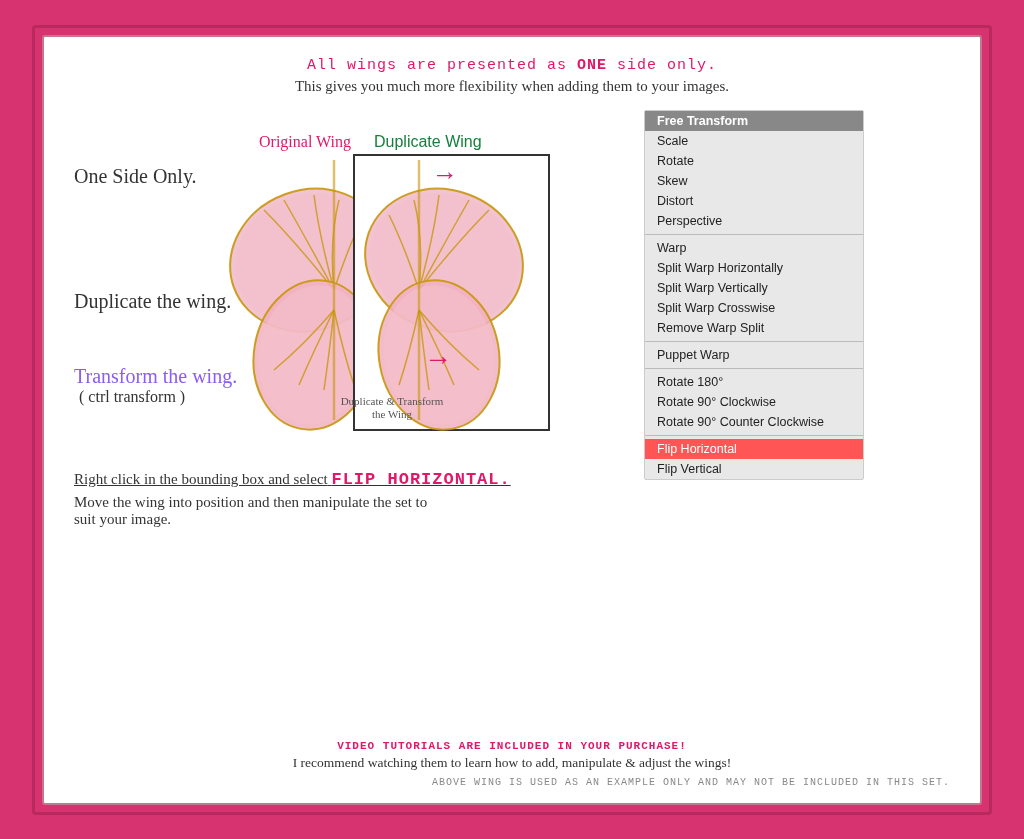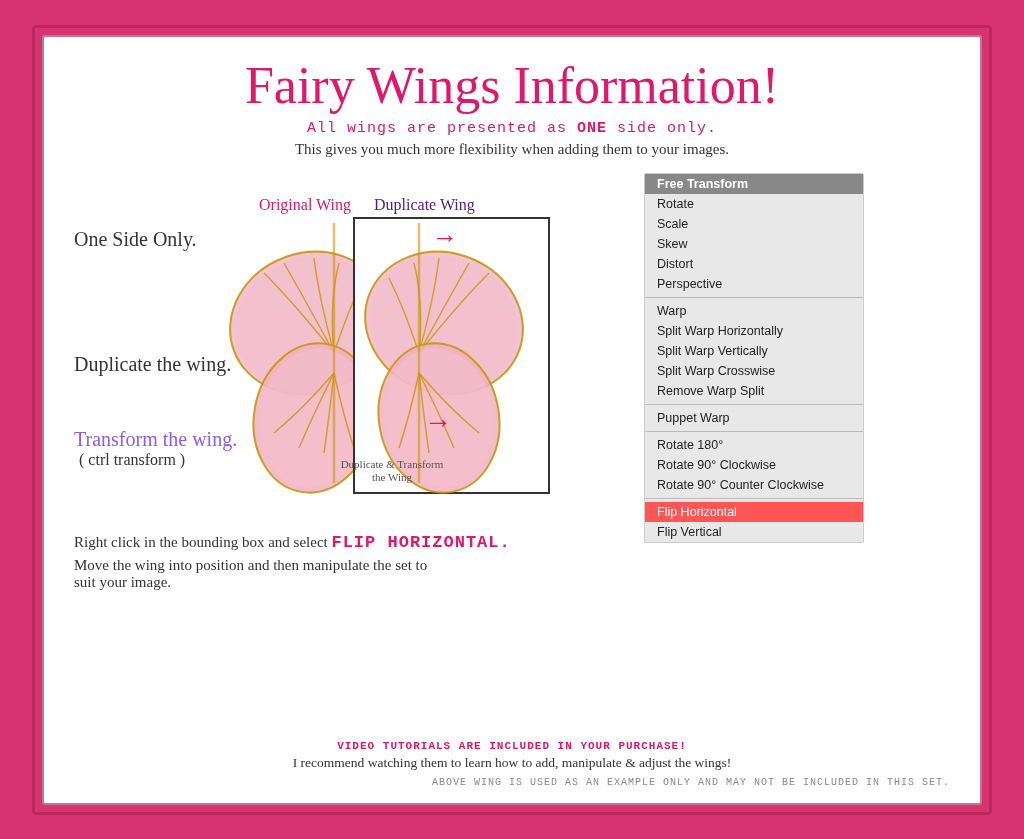--- a/index.html
+++ b/index.html
@@ -134,20 +134,21 @@
     }
     .bottom-section {
       width: 100%;
       margin-top: 4px;
     }
     .flip-line {
       font-family: Georgia, serif;
       font-size: 15px;
       color: #333;
       margin-bottom: 5px;
+      text-decoration: underline;
     }
     .flip-highlight {
       color: #e0186a;
       font-family: 'Courier New', monospace;
       font-weight: bold;
       font-size: 17px;
       letter-spacing: 1px;
     }
     .move-line {
       font-family: Georgia, serif;
@@ -178,21 +179,20 @@
       letter-spacing: 1px;
       text-align: right;
     }
   </style>
 </head>
 <body>
 
 <div class="outer-frame">
   <div class="inner-card">
 
-    <div class="title">Fairy Wings Information!</div>
 
     <div class="subtitle">
       All wings are presented as <strong>ONE</strong> side only.
     </div>
 
     <div class="desc">This gives you much more flexibility when adding them to your images.</div>
 
     <div class="main-content">
 
       <div class="left-panel">
@@ -201,21 +201,21 @@
 
           <div class="label-one-side" style="position:absolute; top:50px; left:0;">One Side Only.</div>
           <div class="label-duplicate" style="position:absolute; top:155px; left:0;">Duplicate the wing.</div>
           <div style="position:absolute; top:260px; left:0;">
             <div class="label-transform" style="margin-top:0;">Transform the wing.</div>
             <div class="label-transform-sub">( ctrl transform )</div>
           </div>
 
           <div style="position:absolute; top:28px; left:185px; font-family:'Brush Script MT',cursive; font-size:16px; color:#e0186a;">Original Wing</div>
 
-          <div style="position:absolute; top:28px; left:300px; font-family:Liberation Serif, serif; font-size:16px; color:#4c1d95;">Duplicate Wing</div>
+          <div style="position:absolute; top:28px; left:300px; font-family:Liberation Sans, sans-serif; font-size:16px; color:#15803d;">Duplicate Wing</div>
 
           <svg style="position:absolute; top:45px; left:120px;" width="370" height="300" viewBox="0 0 370 300">
 
             <g transform="translate(10,10)">
 
               <ellipse cx="105" cy="100" rx="80" ry="70" fill="#f0b8c8" opacity="0.85" transform="rotate(-20,105,100)"></ellipse>
               <ellipse cx="105" cy="100" rx="75" ry="65" fill="#f4c0cc" opacity="0.7" transform="rotate(-20,105,100)"></ellipse>
 
               <path d="M130,130 Q90,80 60,50" stroke="#c8960c" stroke-width="1.5" fill="none" opacity="0.8"></path>
               <path d="M130,130 Q100,75 80,40" stroke="#c8960c" stroke-width="1.5" fill="none" opacity="0.8"></path>
@@ -277,22 +277,22 @@
             <span class="flip-highlight">FLIP HORIZONTAL.</span>
           </div>
           <div class="move-line">Move the wing into position and then manipulate the set to<br>suit your image.</div>
         </div>
 
       </div>
 
       <div class="right-panel">
         <div class="context-menu" id="context-menu-container">
         <div class="menu-item highlighted">Free Transform</div>
+            <div class="menu-item">Scale</div>
             <div class="menu-item">Rotate</div>
-            <div class="menu-item">Scale</div>
             <div class="menu-item">Skew</div>
             <div class="menu-item">Distort</div>
             <div class="menu-item">Perspective</div>
             <hr class="menu-divider">
             <div class="menu-item">Warp</div>
             <div class="menu-item">Split Warp Horizontally</div>
             <div class="menu-item">Split Warp Vertically</div>
             <div class="menu-item">Split Warp Crosswise</div>
             <div class="menu-item">Remove Warp Split</div>
             <hr class="menu-divider">

